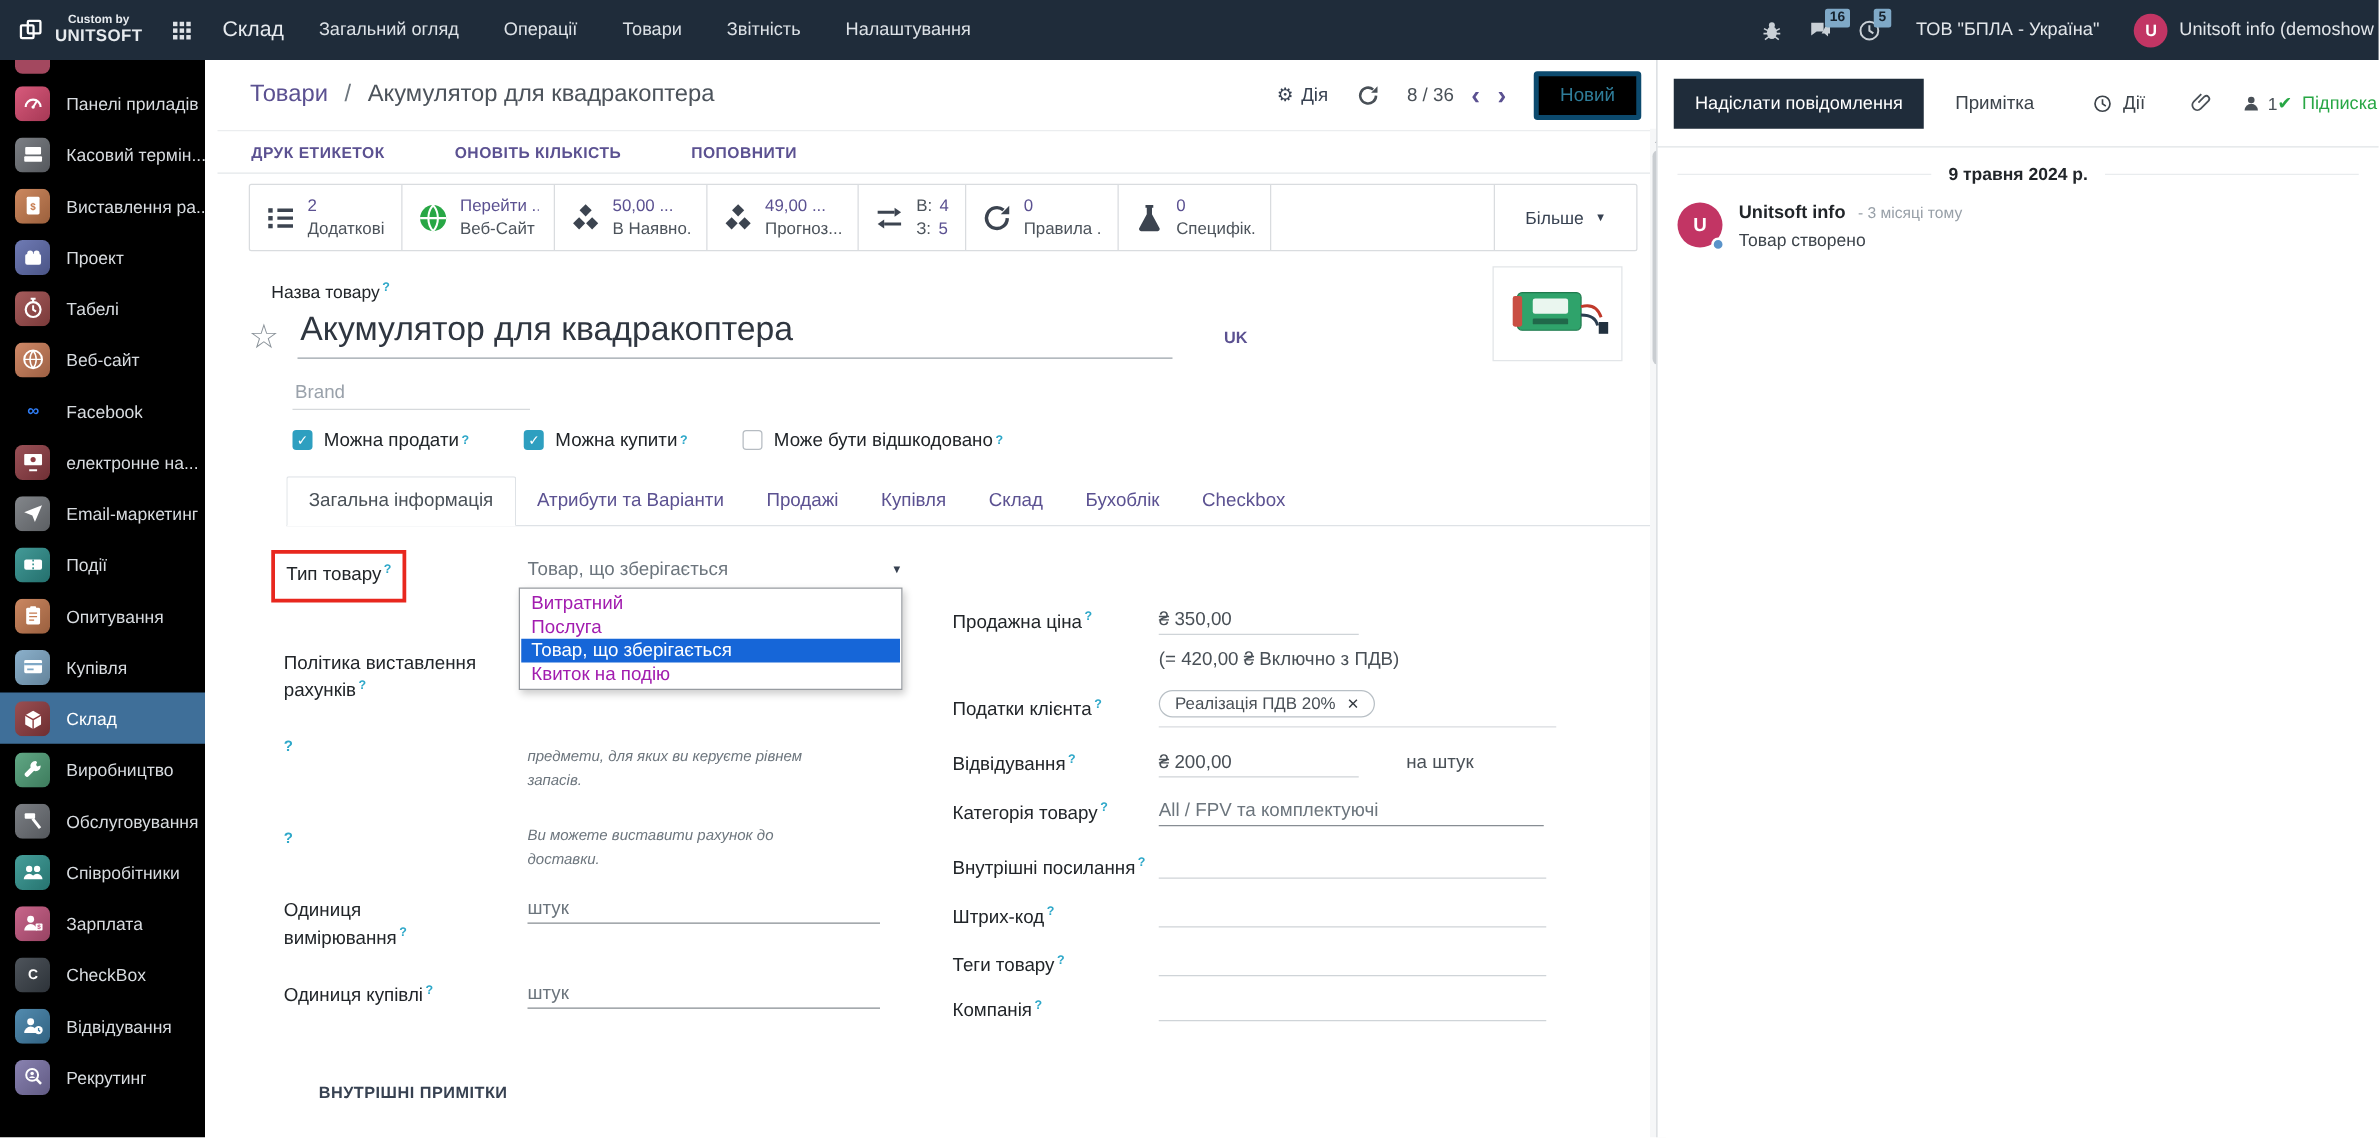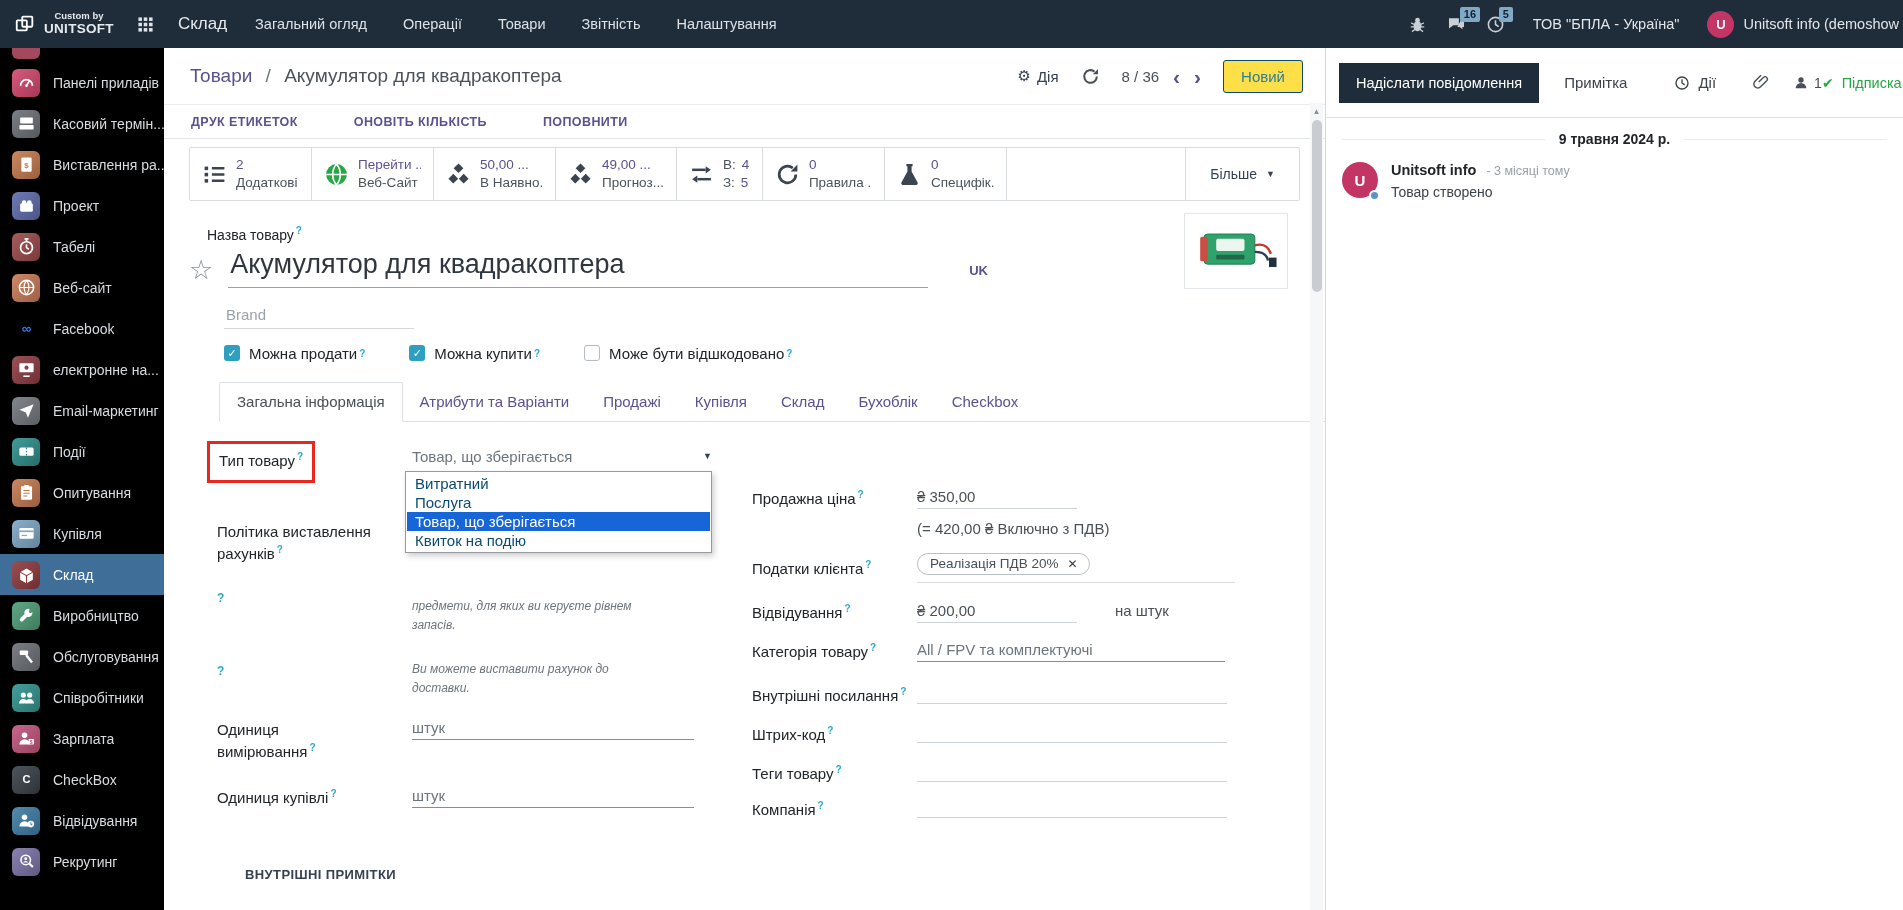--- a/index.html
+++ b/index.html
@@ -40,34 +40,34 @@
   .sb-item { display:flex; align-items:center; gap:13px; height:41px; padding-left:12px;
     color:#d8dce0; font-size:14px; cursor:pointer; white-space:nowrap; overflow:hidden; }
   .sb-item.active { background:#3f6f99; color:#fff; }
   .sb-icon { width:28px; height:28px; border-radius:6px; flex:none; display:flex;
     align-items:center; justify-content:center;
     background-image:linear-gradient(135deg, rgba(255,255,255,.10), rgba(0,0,0,.22)); }
   .sb-icon svg { width:19px; height:19px; }
   .sb-label { overflow:hidden; text-overflow:clip; }
 
   
-  .main { position:absolute; top:48px; left:164px; width:1161px; bottom:0; background:#fff; }
+  .main { position:absolute; top:48px; left:174px; width:1161px; bottom:0; background:#fff; }
   .control-row { height:57px; display:flex; align-items:center; padding:0 22px 0 26px;
     border-bottom:1px solid #ebedef; }
   .breadcrumb { font-size:19px; white-space:nowrap; }
   .bc-parent { color:#5b5191; cursor:pointer; }
   .bc-sep { color:#6c757d; margin:0 8px; }
   .bc-current { color:#4c535b; }
   .control-right { margin-left:auto; display:flex; align-items:center; gap:22px; }
   .action-menu { display:flex; align-items:center; gap:6px; color:#374151; font-size:15px; cursor:pointer; }
   .gear { font-size:15px; }
   .reload { color:#495057; cursor:pointer; } .reload svg { width:16px; height:16px; }
   .pager { display:flex; align-items:center; gap:14px; font-size:15px; color:#495057; }
   .pager-arrow { color:#5b5191; font-size:21px; font-weight:700; line-height:1; cursor:pointer; }
-  .new-btn { border:1px solid #0c4a6e; color:#2f7d9a; background:#fde047; font-size:15px;
+  .new-btn { border:4px solid #0c4a6e; color:#2f7d9a; background:#000000; font-size:15px;
     padding:7px 17px; border-radius:3px; cursor:pointer; }
 
   .action-links { height:34px; display:flex; align-items:center; gap:56px; padding-left:27px;
     border-bottom:1px solid #e4e7ea; }
   .action-link { font-size:12.5px; letter-spacing:.4px; color:#5b5191; font-weight:600; cursor:pointer; }
 
   .sheet { position:relative; padding:8px 25px 0 25px; }
 
   
   .smart-row { display:flex; border:1px solid #d9dcdf; border-radius:2px; height:54px;
@@ -128,21 +128,21 @@
   .u { border-bottom:1px solid #cfd4d8; padding-bottom:3px; }
   .u-dark { border-bottom:1px solid #878d93; padding-bottom:3px; }
 
   .red-annotation { border:3px solid #e8271e; padding:6px 9px 9px; display:inline-block;
     margin-left:-10px; margin-top:-7px; }
 
   .select-box { width:300px; display:flex; justify-content:space-between; align-items:center;
     cursor:pointer; position:relative; color:#495057; font-size:15px; }
   .dropdown { position:absolute; top:23px; left:-7px; width:307px; background:#fff;
     border:1px solid #979ba0; box-shadow:2px 3px 6px rgba(0,0,0,.2); z-index:20; padding:2px 1px; }
-  .option { font-size:15px; color:#0c4a6e; padding:1px 8px; white-space:nowrap; cursor:pointer; }
+  .option { font-size:15px; color:#a21caf; padding:1px 8px; white-space:nowrap; cursor:pointer; }
   .option.selected { background:#1666d8; color:#fff; }
 
   .help-italic { font-style:italic; color:#6c757d; font-size:12px; line-height:1.55;
     max-width:250px; }
   .lone-qm { font-size:12px; color:#2fa8c9; font-weight:700; }
 
   .tag-pill { display:inline-flex; align-items:center; gap:9px; border:1px solid #b9c0c6;
     border-radius:14px; padding:2.5px 12px; font-size:13.5px; color:#495057; background:#fff; cursor:pointer; }
   .tag-x { font-weight:700; font-size:12px; color:#343a40; cursor:pointer; }
   .tag-wrap { border-bottom:1px solid #d9dcdf; padding-bottom:7px; width:318px; }

